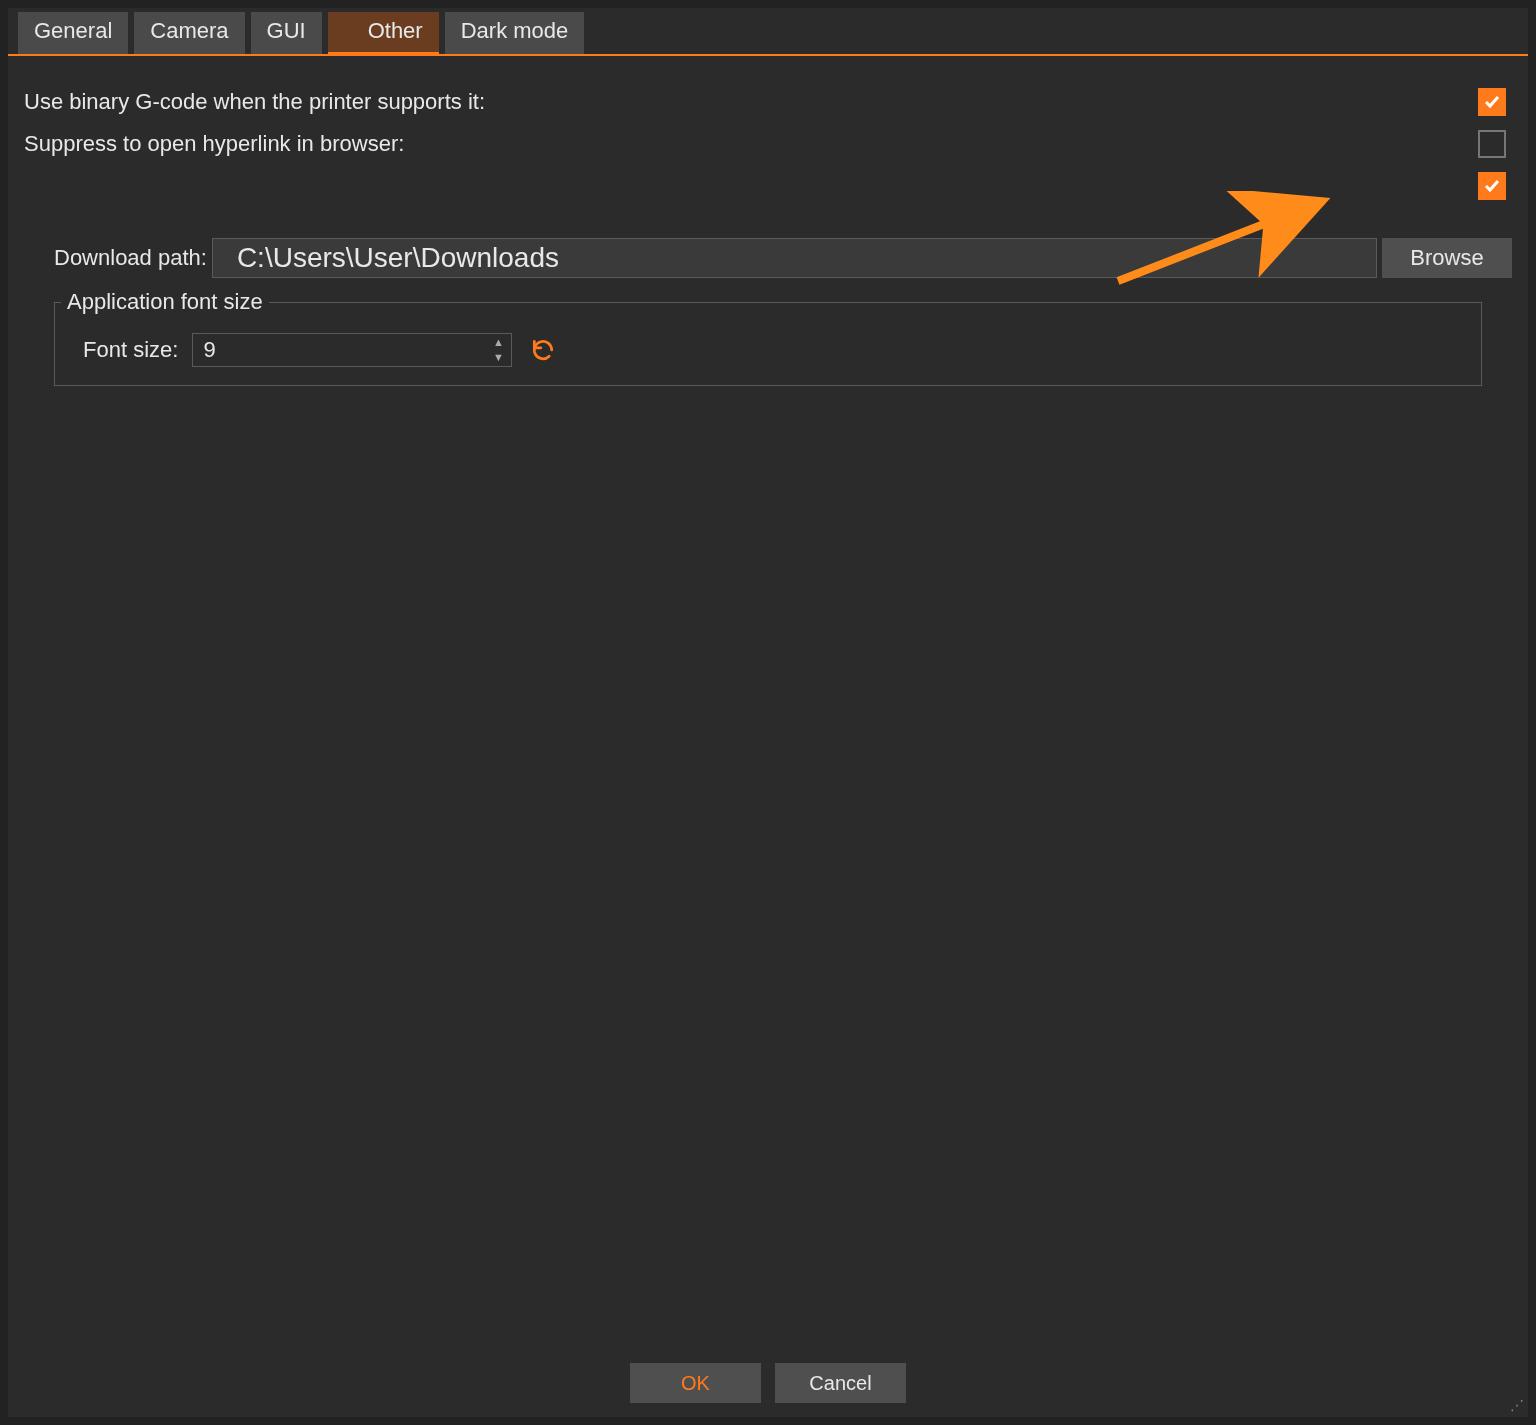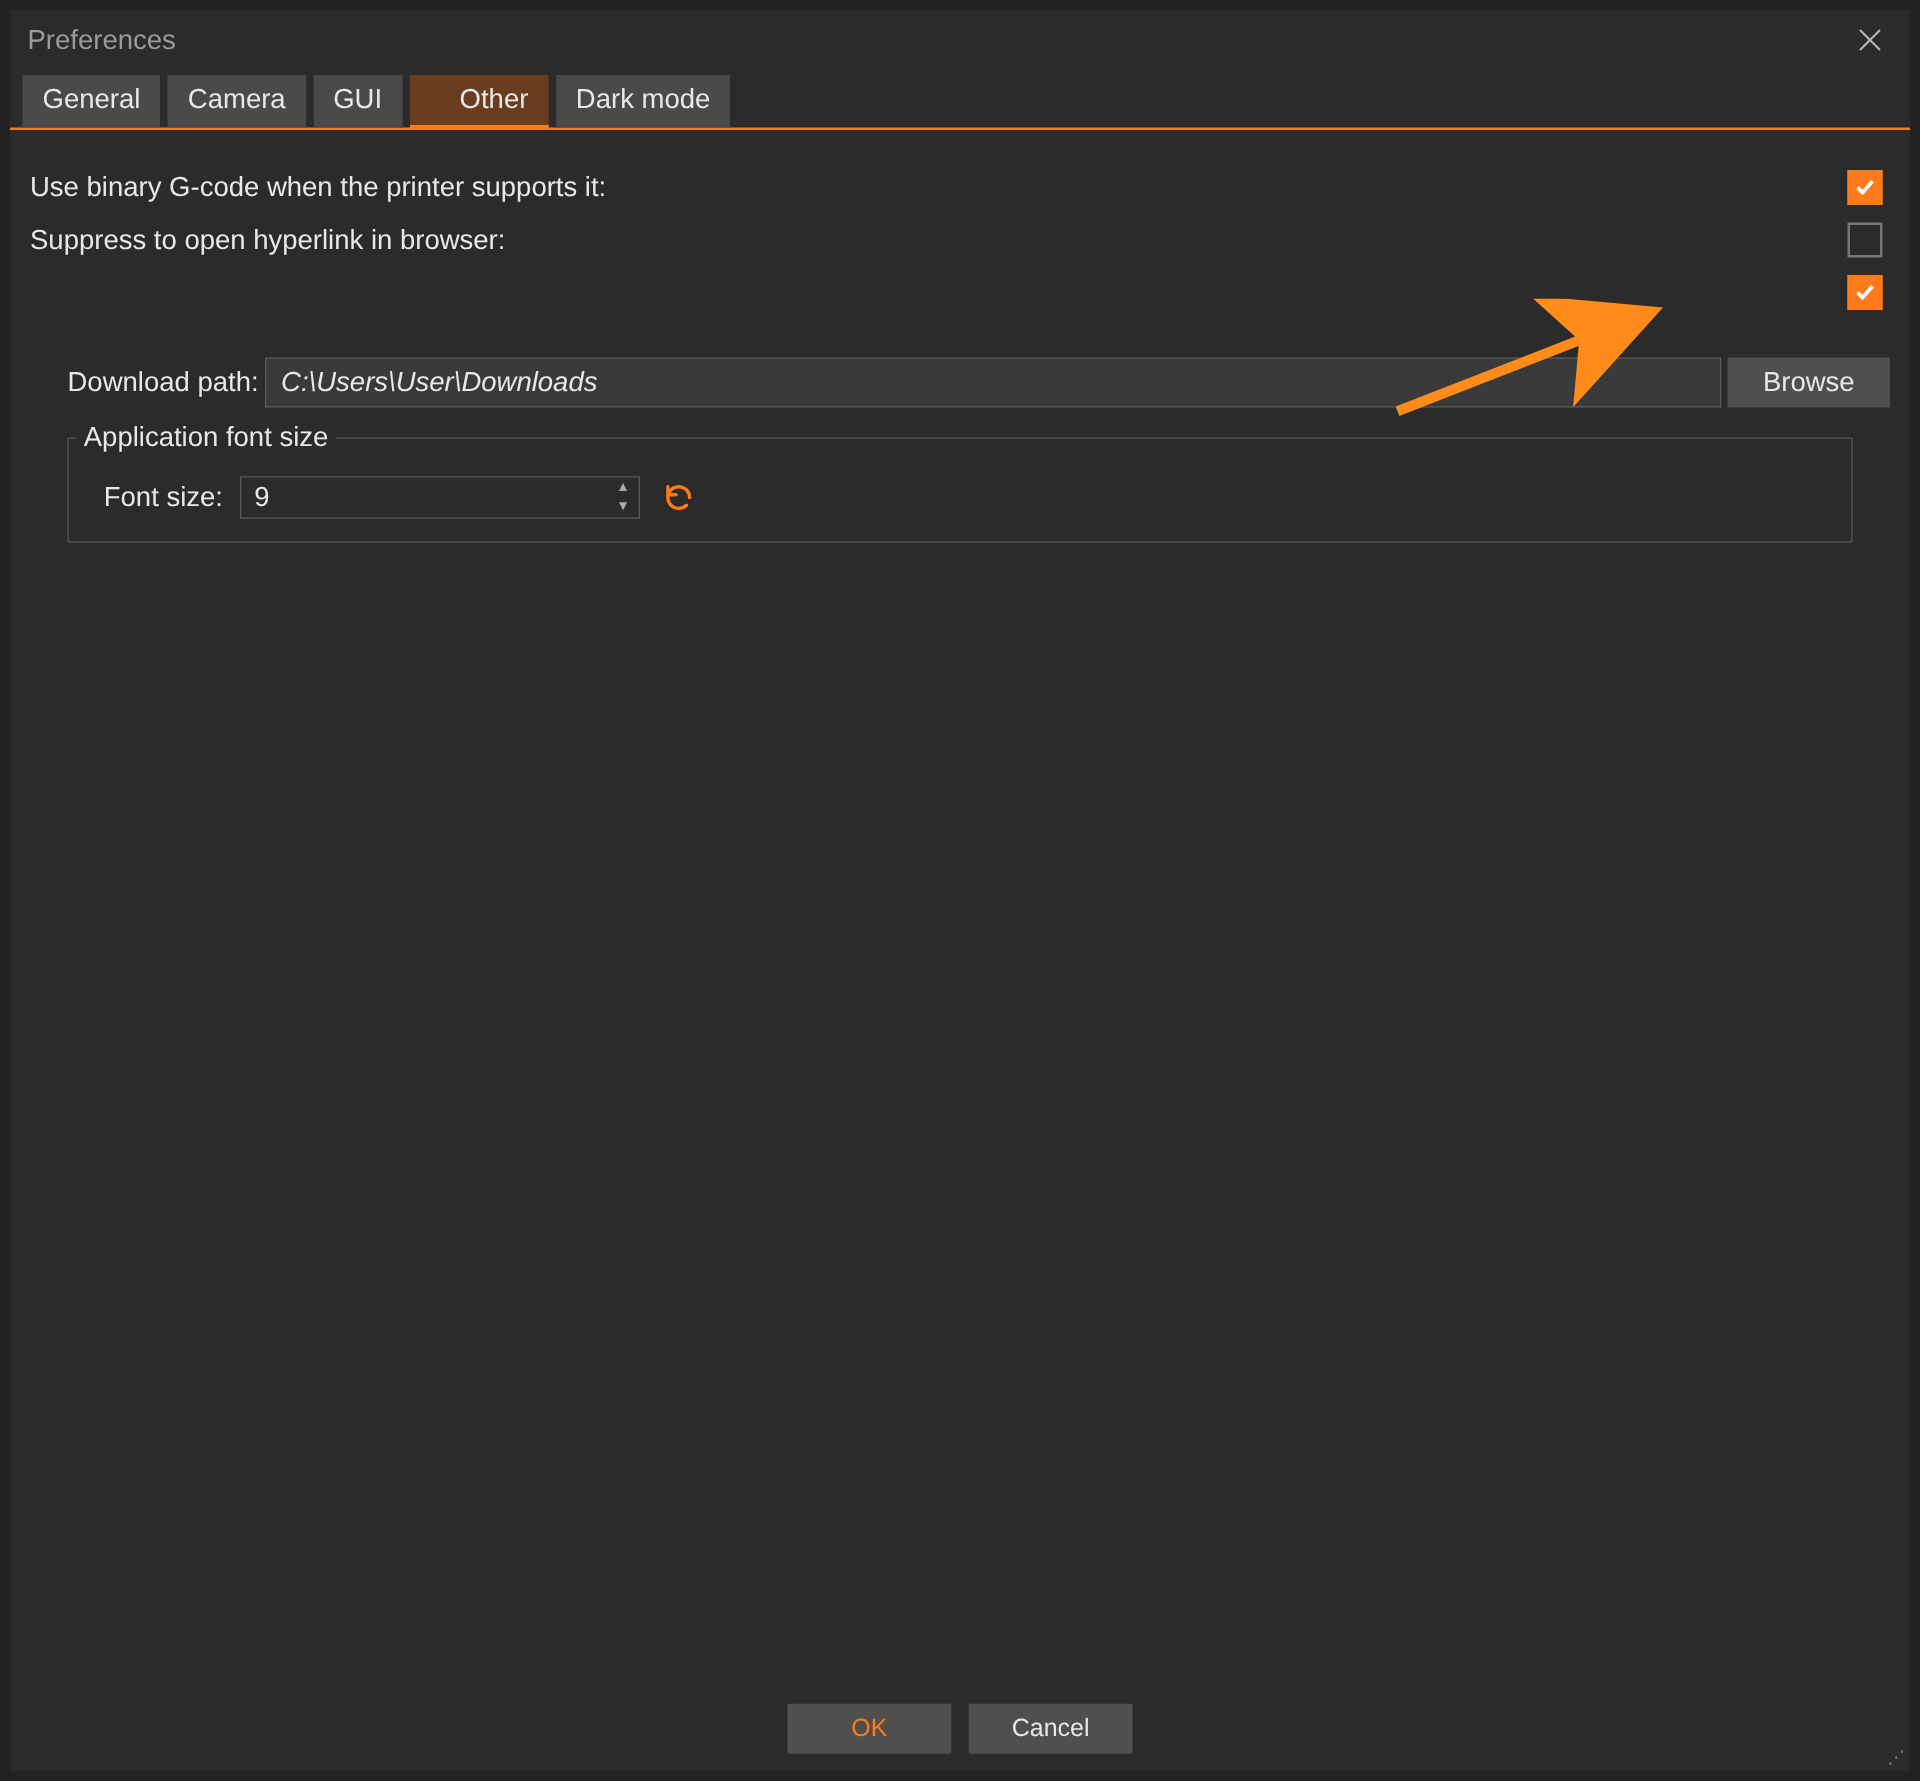--- a/index.html
+++ b/index.html
@@ -103,24 +103,23 @@
     gap:5px;
     margin:38px 0 24px 0;
     padding-left:30px;
   }
   .dl-label{color:var(--txt);white-space:nowrap;}
   .dl-input{
     flex:1;
     background:var(--input);
     border:1px solid var(--border);
     color:var(--txt);
-    padding:6px 12px;
-    font-size:22px;
+    padding:6px 24px;
+    font-size:28px;
     height:40px;
-    font-style:italic;
   }
   .dl-btn{
     width:130px;height:40px;
     background:var(--btn);
     color:var(--txt);
     border:none;
     font-size:22px;
     cursor:pointer;
   }
   
@@ -199,30 +198,20 @@
     position:absolute;right:4px;bottom:4px;
     color:#888;font-size:14px;
     pointer-events:none;
   }
 </style>
 </head>
 <body>
 
 <div class="window">
 
-  <div class="titlebar">
-    <span>Preferences</span>
-    <span class="spacer"></span>
-    <span class="close-x">
-      <svg width="22" height="22" viewBox="0 0 22 22" stroke-width="1.5" fill="none">
-        <line x1="3" y1="3" x2="19" y2="19"></line>
-          <line x1="19" y1="3" x2="3" y2="19"></line>
-      </svg>
-    </span>
-  </div>
 
   <div class="tabs">
     <div class="tab">General</div>
     <div class="tab">Camera</div>
     <div class="tab">GUI</div>
     <div class="tab active">Other</div>
     <div class="tab">Dark mode</div>
   </div>
 
   <div class="content">

